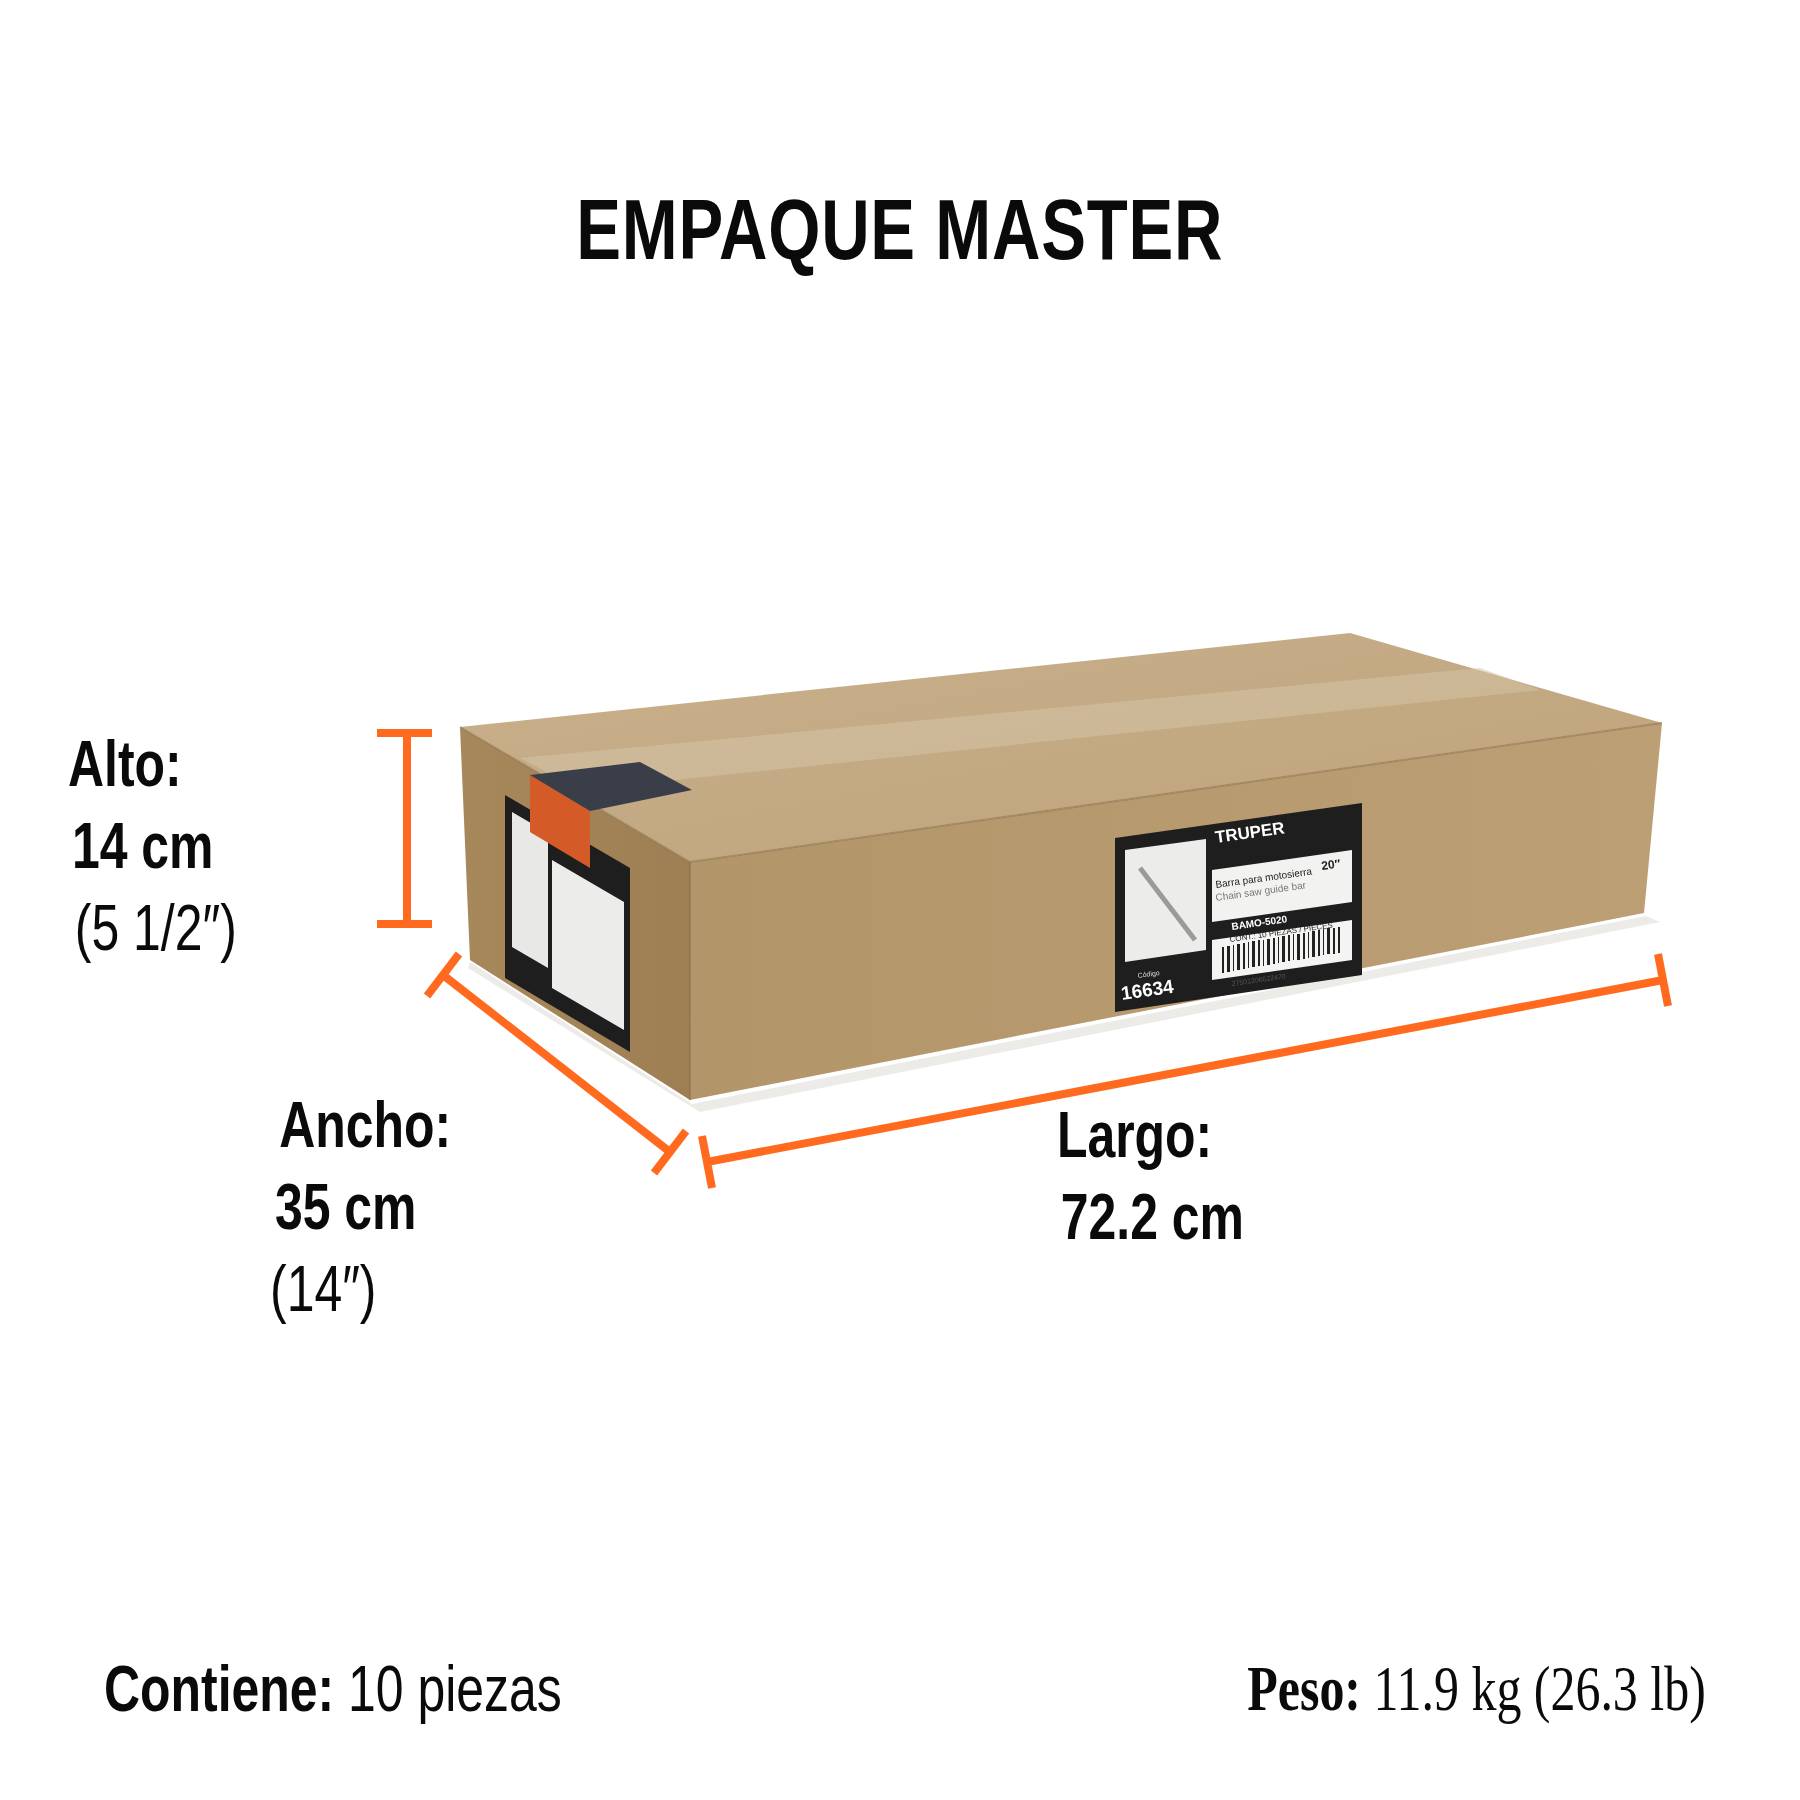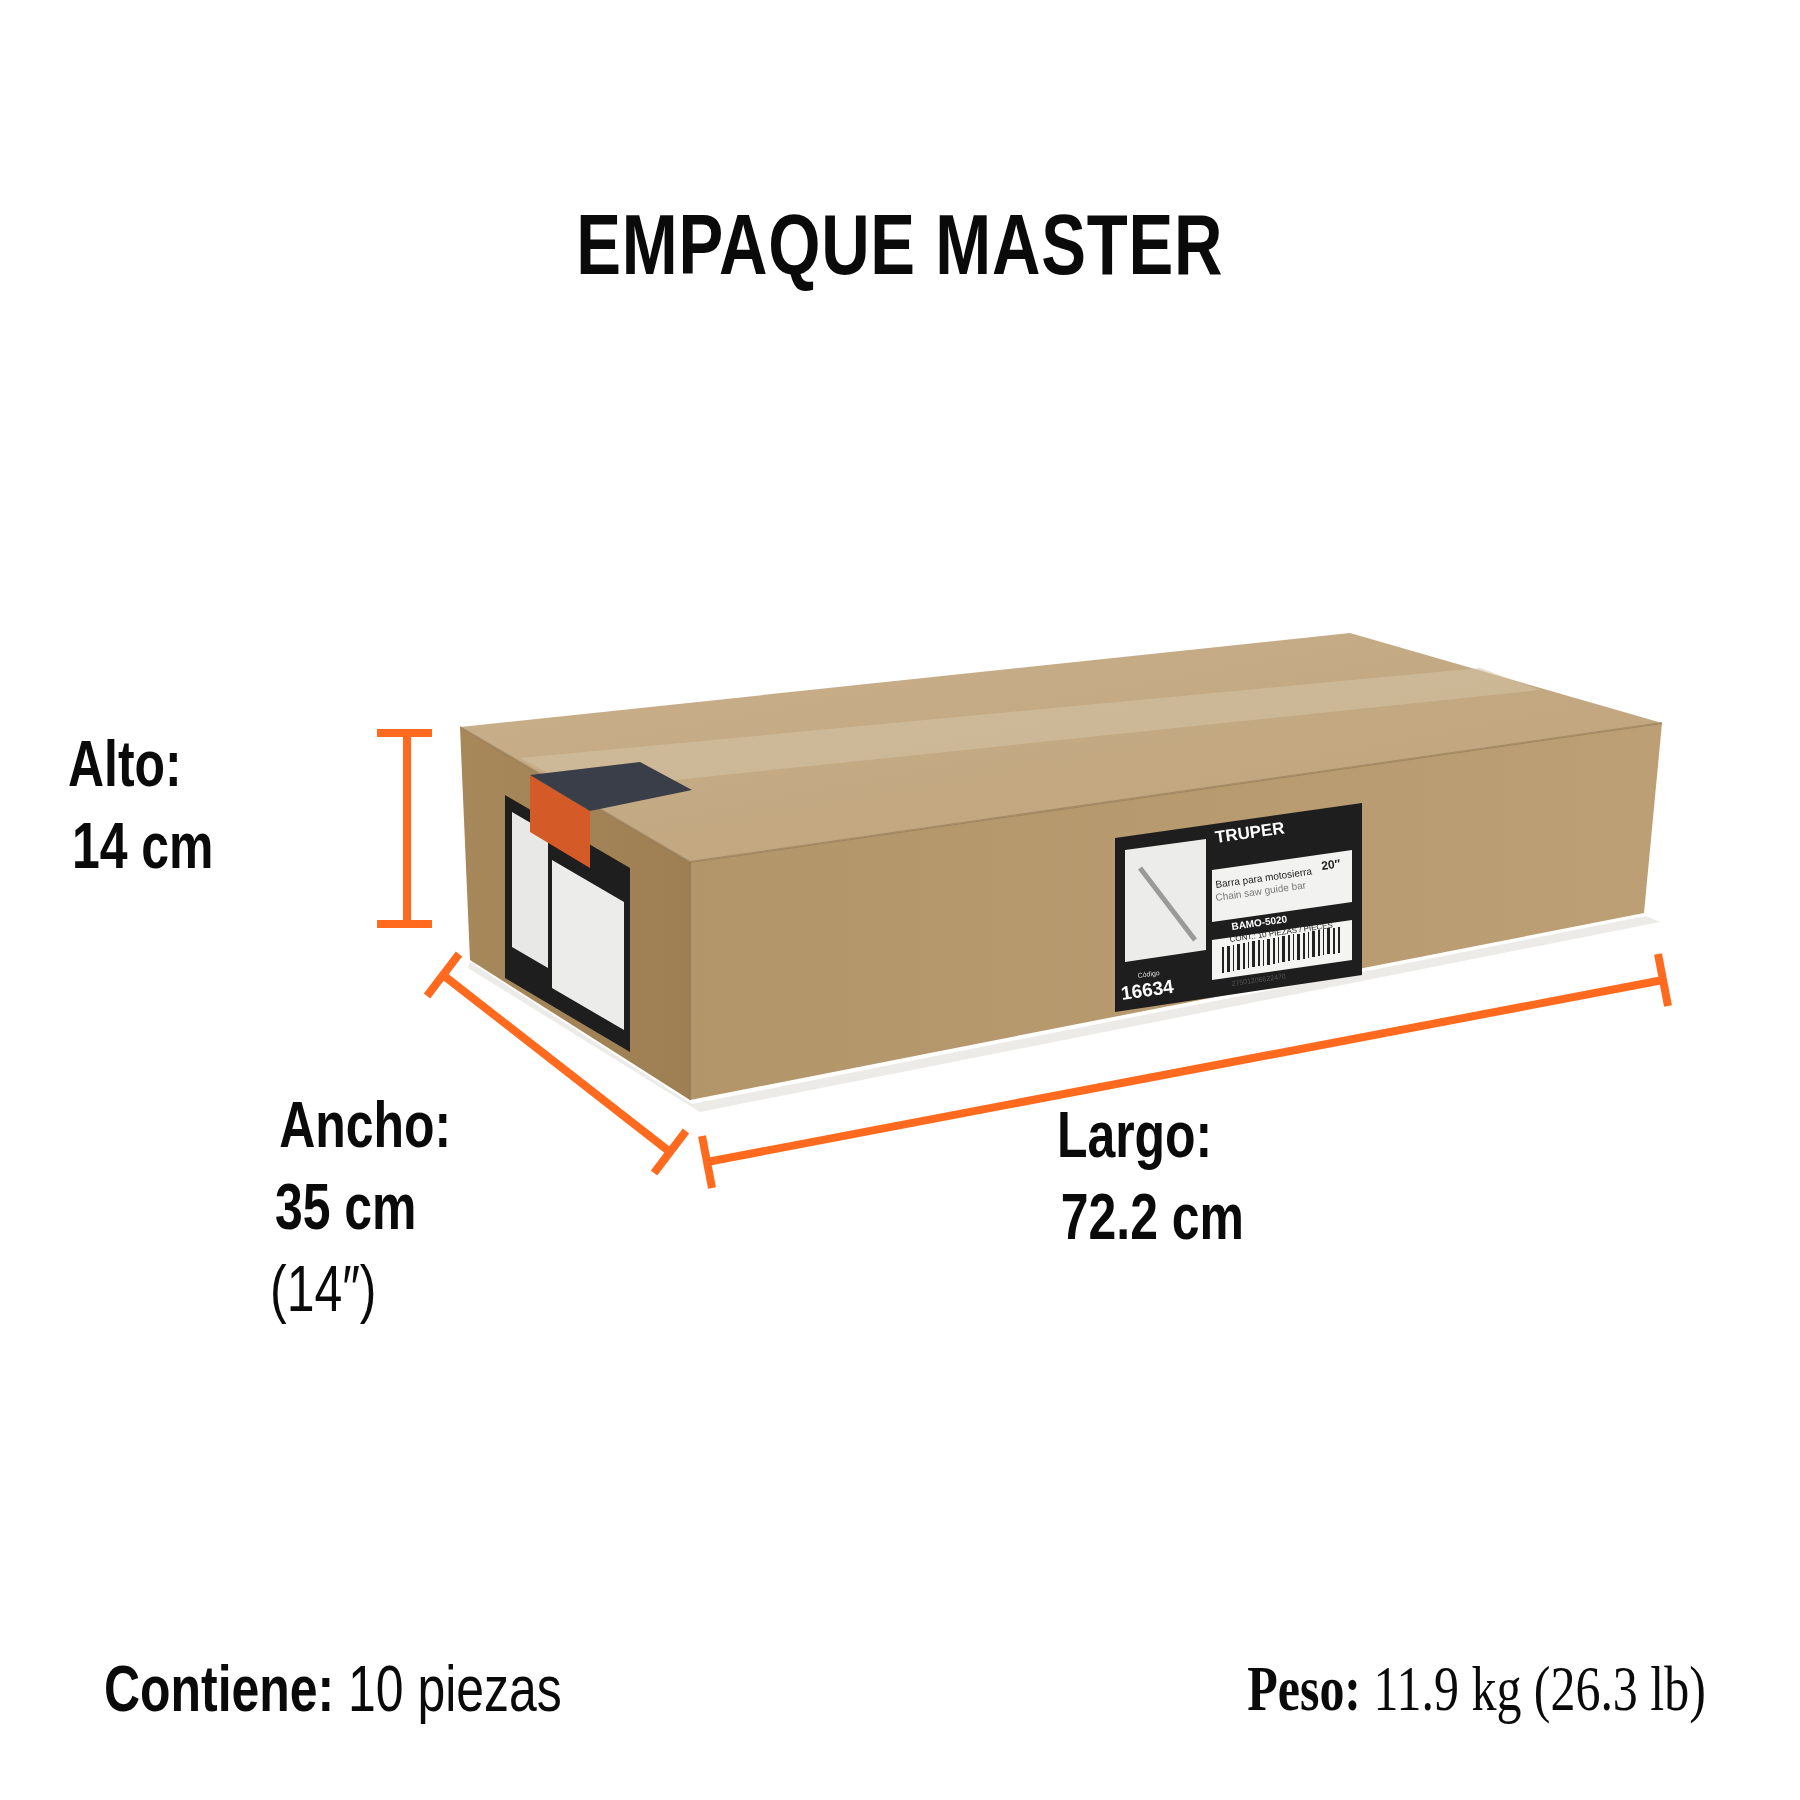--- a/index.html
+++ b/index.html
@@ -1,20 +1,20 @@
 <!DOCTYPE html>
 <html><head>
 <meta charset="utf-8">
 <style>
   html, body { margin:0; padding:0; background:#ffffff; }
   body { width:1800px; height:1800px; position:relative; overflow:hidden;
          font-family:"Liberation Sans", "DejaVu Sans", sans-serif; color:#0a0a0a; }
   .txt { position:absolute; white-space:nowrap; transform-origin:center center; }
   .cond { display:inline-block; transform:scaleX(0.78); transform-origin:center center; }
-  .title { left:0; width:1800px; top:195px; text-align:center; font-size:86px; font-weight:700; letter-spacing:1px; }
+  .title { left:0; width:1800px; top:180px; text-align:center; font-size:86px; font-weight:700; letter-spacing:1px; }
   .dim { text-align:left; font-size:64px; line-height:82px; width:420px; }
   .dim .lbl, .dim .val { font-weight:700; display:block; }
   .dim .imp { font-weight:400; display:block; }
   .foot { font-size:64px; top:1652px; }
   .foot .k { font-weight:700; }
   .foot .v { font-weight:400; }
   svg.art { position:absolute; left:0; top:0; width:1800px; height:1800px; }
 </style>
 </head>
 <body>
@@ -121,20 +121,21 @@
   <g stroke="#ff6a1f" stroke-width="8">
     <line x1="707" y1="1162" x2="1663" y2="980"></line>
     <line x1="702" y1="1136" x2="712" y2="1188"></line>
     <line x1="1658" y1="954" x2="1668" y2="1006"></line>
   </g>
 </svg>
 
 <div class="txt dim" style="left:52px; top:723px;">
   <span class="lbl"><span class="cond">Alto:</span></span>
   <span class="val"><span class="cond">14 cm</span></span>
+  <span class="imp"><span class="cond">(5 1/2″)</span></span>
 </div>
 
 <div class="txt dim" style="left:255px; top:1084px;">
   <span class="lbl"><span class="cond">Ancho:</span></span>
   <span class="val"><span class="cond">35 cm</span></span>
   <span class="imp"><span class="cond">(14″)</span></span>
 </div>
 
 <div class="txt dim" style="left:1035px; top:1094px;">
   <span class="lbl"><span class="cond">Largo:</span></span>

